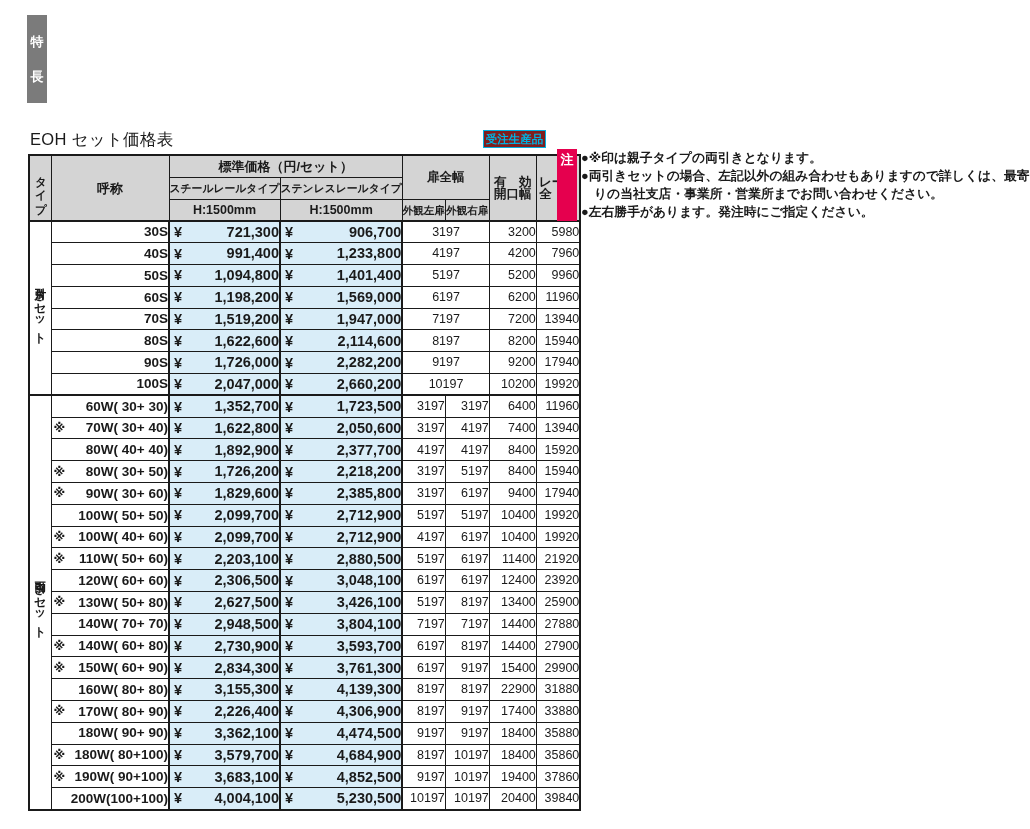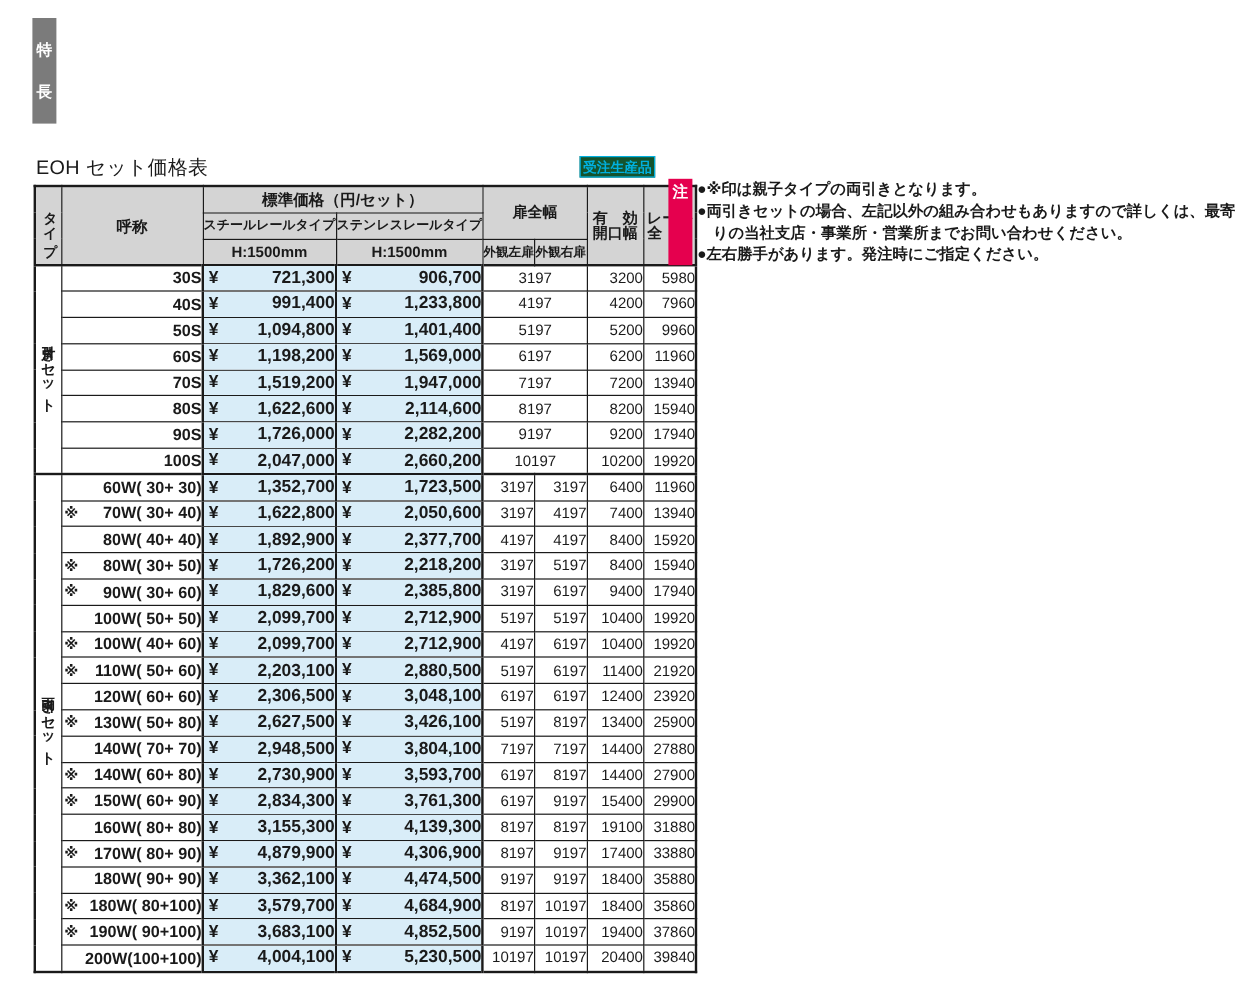--- a/index.html
+++ b/index.html
@@ -28,21 +28,21 @@
 
   
   .page-title {
     position:absolute; left:30px; top:129px; font-size:16.5px; font-weight:normal;
     letter-spacing:0.3px; white-space:nowrap;
   }
   .order-badge {
     position:absolute; left:483px; top:130px; width:63px; height:18px;
     border:1.5px solid #00b1e0; color:#00b1e0; font-size:11.5px; font-weight:bold;
     display:flex; align-items:center; justify-content:center; white-space:nowrap;
-    background:#14532d;
+    background:#7f1d1d;
   }
 
   
   .price-table {
     position:absolute; left:28px; top:154px;
     border-collapse:collapse; table-layout:fixed; border:2px solid #1a1a1a;
   }
   .price-table th, .price-table td {
     border:1px solid #1a1a1a; padding:0; line-height:1;
     overflow:hidden; white-space:nowrap; vertical-align:middle;
@@ -320,26 +320,26 @@
         <td class="num">9197</td>
         <td class="num">15400</td>
         <td class="num">29900</td>
       </tr>
       <tr>
         <td class="name-cell"><span class="prefix"></span><span class="mname">160W( 80+ 80)</span></td>
         <td class="price"><span class="yen">¥</span><span class="amt">3,155,300</span></td>
         <td class="price"><span class="yen">¥</span><span class="amt">4,139,300</span></td>
         <td class="num">8197</td>
         <td class="num">8197</td>
-        <td class="num">19100</td>
+        <td class="num">22900</td>
         <td class="num">31880</td>
       </tr>
       <tr>
         <td class="name-cell"><span class="prefix">※</span><span class="mname">170W( 80+ 90)</span></td>
-        <td class="price"><span class="yen">¥</span><span class="amt">4,879,900</span></td>
+        <td class="price"><span class="yen">¥</span><span class="amt">2,226,400</span></td>
         <td class="price"><span class="yen">¥</span><span class="amt">4,306,900</span></td>
         <td class="num">8197</td>
         <td class="num">9197</td>
         <td class="num">17400</td>
         <td class="num">33880</td>
       </tr>
       <tr>
         <td class="name-cell"><span class="prefix"></span><span class="mname">180W( 90+ 90)</span></td>
         <td class="price"><span class="yen">¥</span><span class="amt">3,362,100</span></td>
         <td class="price"><span class="yen">¥</span><span class="amt">4,474,500</span></td>

